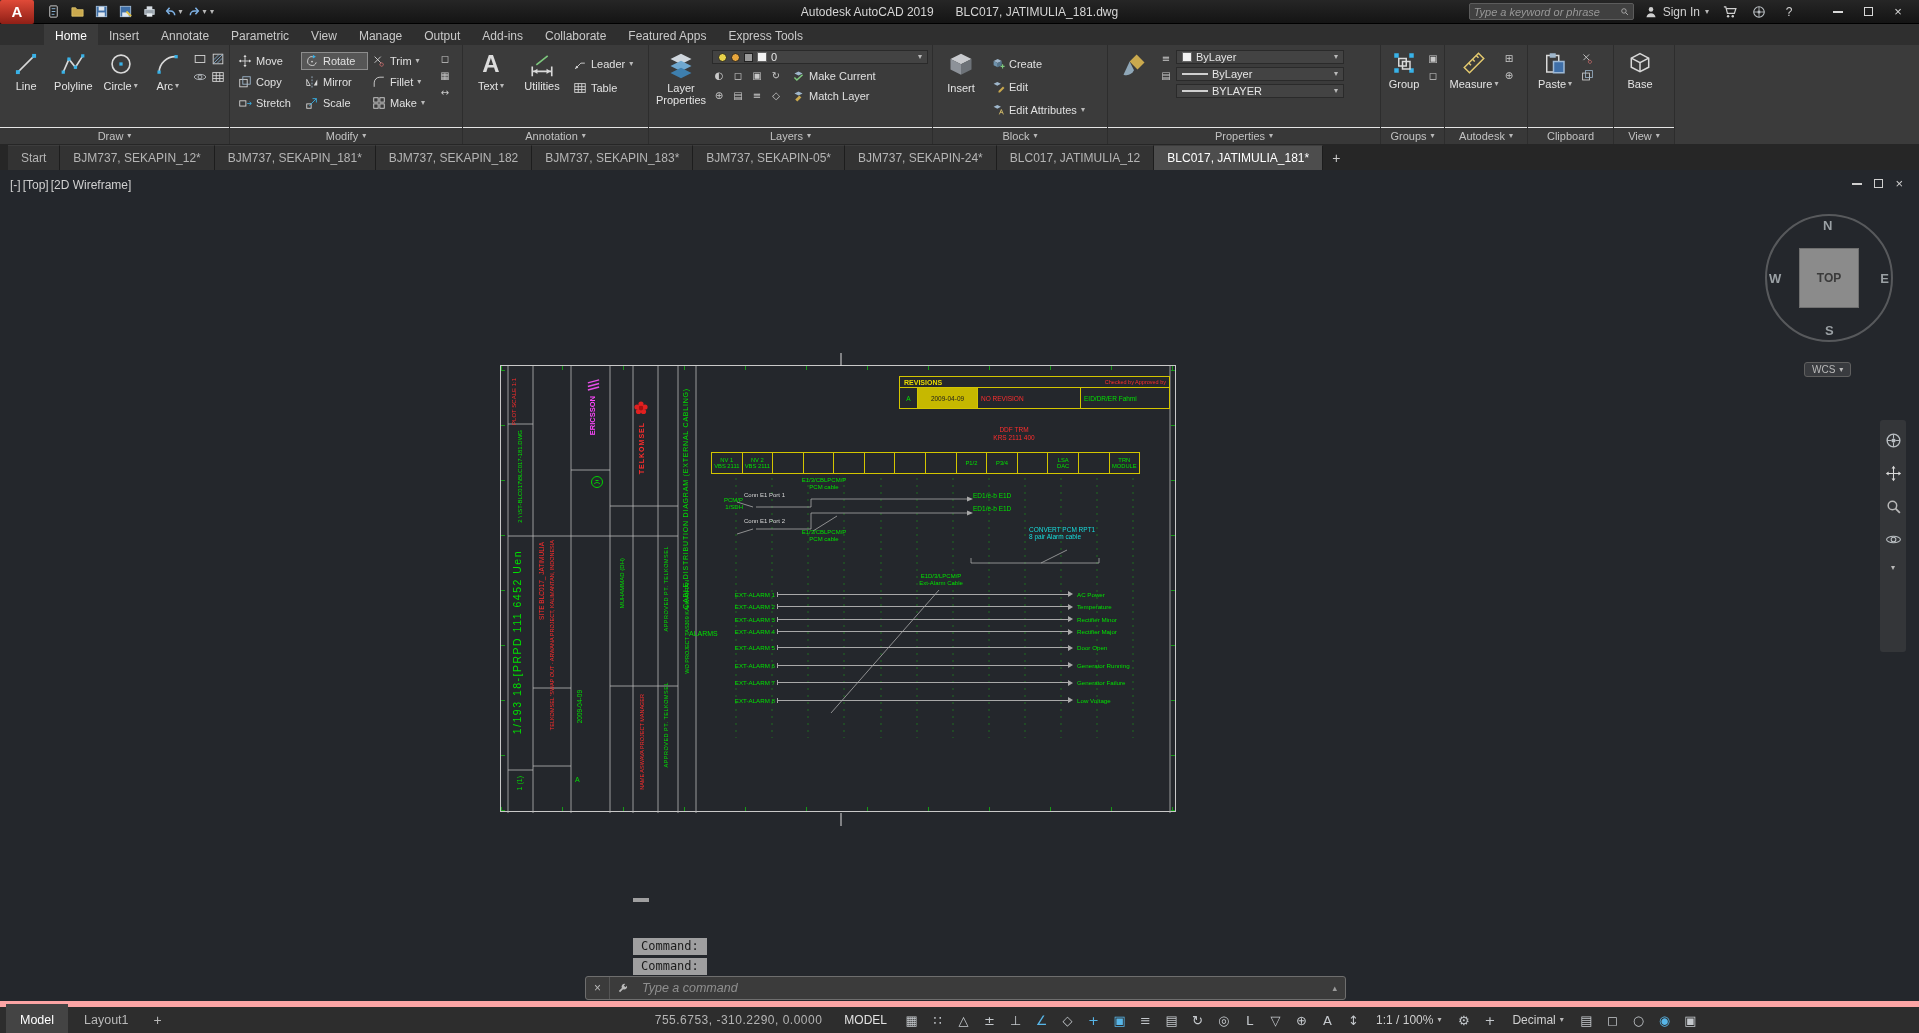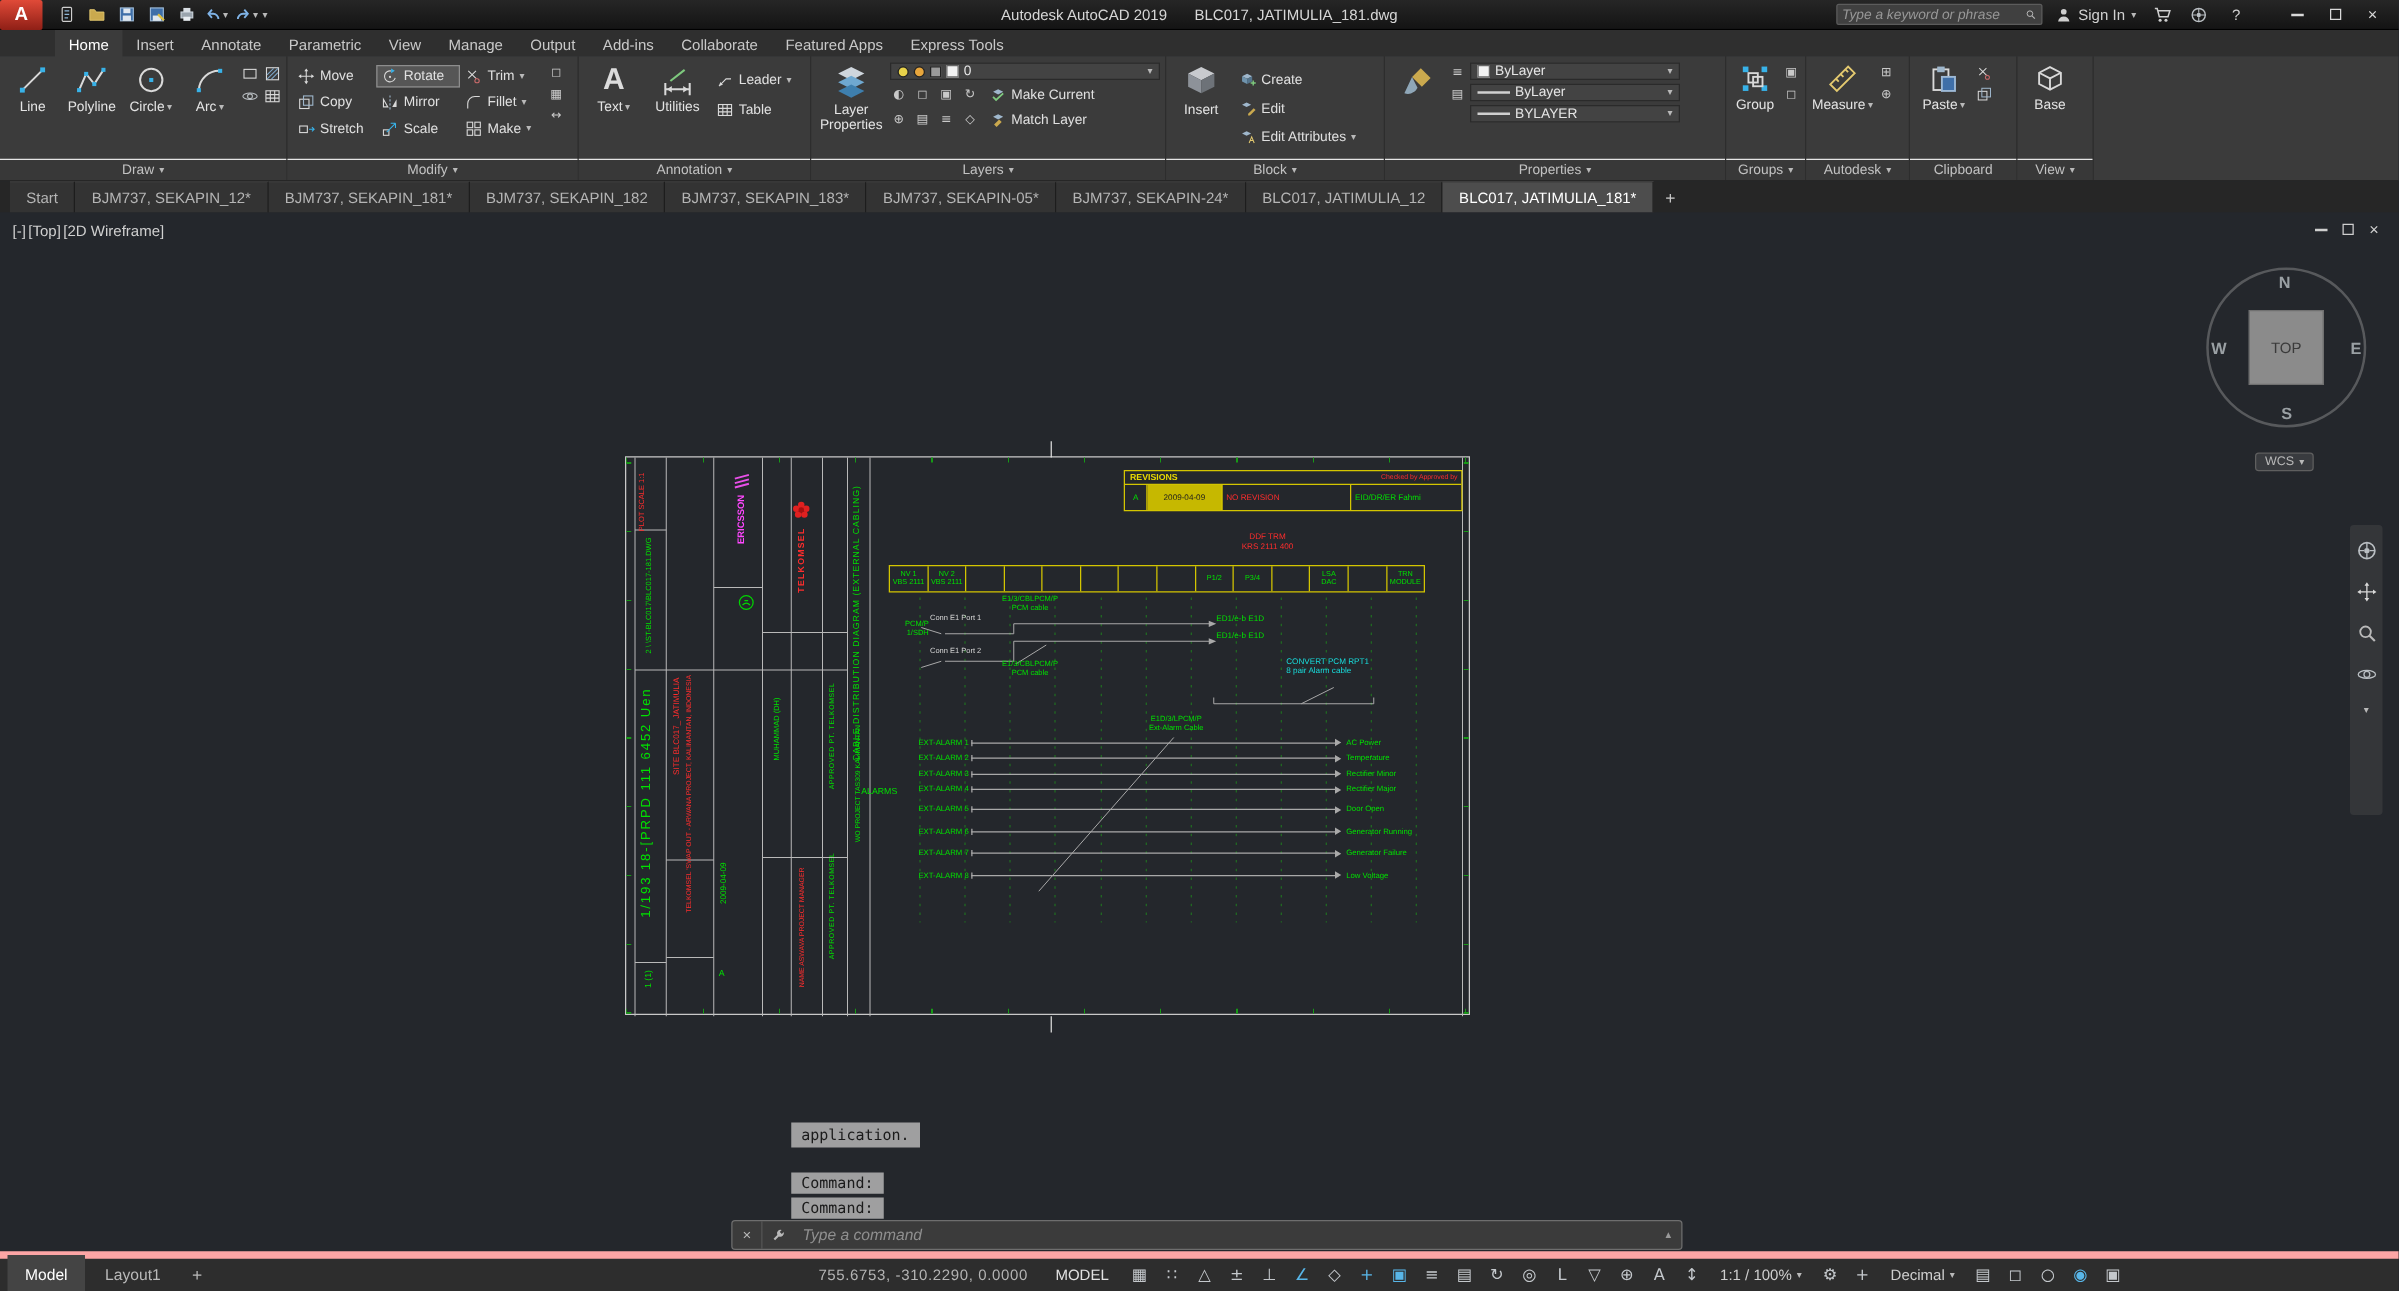--- a/index.html
+++ b/index.html
@@ -63,21 +63,21 @@
   .dtab.active{background:#4d4d4d;color:#fff}
   .dtab.plus{background:transparent;border:none;color:#c9c9c9;font-size:14px;padding:0 9px}
 
   
   .viewport{position:absolute;left:0;top:170px;width:1919px;height:831px;background:#24272c;overflow:hidden}
   .vplabel{position:absolute;left:10px;top:8px;font-size:12px;color:#d0d0d0;display:flex;gap:2px}
   .vpwin{position:absolute;right:16px;top:6px;display:flex;gap:12px;align-items:center;color:#cfcfcf}
   .compass{position:absolute;left:1765px;top:44px;width:128px;height:128px}
   .cring{position:absolute;inset:0;border:2px solid rgba(150,150,150,.45);border-radius:50%}
   .cl{position:absolute;font-size:13px;font-weight:bold;color:#9aa0a4}
-  .cube{position:absolute;left:34px;top:34px;width:60px;height:60px;background:#8b8b8b;border:1px solid #707070;display:flex;align-items:center;justify-content:center;font-size:12px;font-weight:normal;color:#3a3a3a}
+  .cube{position:absolute;left:34px;top:34px;width:60px;height:60px;background:#8b8b8b;border:1px solid #707070;display:flex;align-items:center;justify-content:center;font-size:12px;font-weight:bold;color:#3a3a3a}
   .wcs{position:absolute;left:1804px;top:192px;height:15px;padding:0 7px;background:rgba(120,120,120,.25);border:1px solid #5f5f5f;border-radius:3px;display:flex;align-items:center;gap:4px;font-size:10px;color:#b9b9b9}
   .navbar{position:absolute;left:1880px;top:250px;width:26px;height:232px;background:rgba(95,95,95,.28);border-radius:3px;display:flex;flex-direction:column;align-items:center;gap:16px;padding-top:12px}
 
   
   .trusted{position:absolute;left:633px;top:728px;background:rgba(169,169,169,.93);color:#1b1b1b;font-family:"DejaVu Sans Mono",monospace;font-size:12px;line-height:16px;padding:2px 8px;white-space:nowrap}
   .trusted span{display:block}
   .cmdchip{position:absolute;left:633px;background:rgba(169,169,169,.93);color:#1b1b1b;font-family:"DejaVu Sans Mono",monospace;font-size:12px;line-height:16px;padding:0 8px 1px}
   .cmddock{position:absolute;left:585px;top:806px;width:761px;height:24px;background:rgba(60,60,60,.96);border:1px solid #6e6e6e;border-radius:3px;display:flex;align-items:center}
   .cmdbtn{width:24px;height:22px;display:flex;align-items:center;justify-content:center;color:#b9b9b9;font-size:12px;border-right:1px solid #555}
   .cmdinput{flex:1;background:transparent;border:none;outline:none;color:#c8c8c8;font-size:12.5px;padding:0 8px;font-family:"Liberation Sans",sans-serif}
@@ -1074,21 +1074,20 @@
 
         <div class="alarm-row">
           <span class="ll">EXT-ALARM 8</span>
           <span class="ln"></span>
           <span class="rl">Low Voltage</span>
         </div>
       </div>
   </div>
 
   <div class="trusted">
-    <span>application.</span>
   </div>
   <div class="cmdchip" style="top:768px">Command:</div>
   <div class="cmdchip" style="top:788px">Command:</div>
 
   <div class="cmddock">
     <div class="cmdbtn">×</div>
     <div class="cmdbtn" style="border-right:none">
         <svg width="13" height="13" viewBox="0 0 16 16">
           <use href="#ic-wrench"></use>
         </svg>

